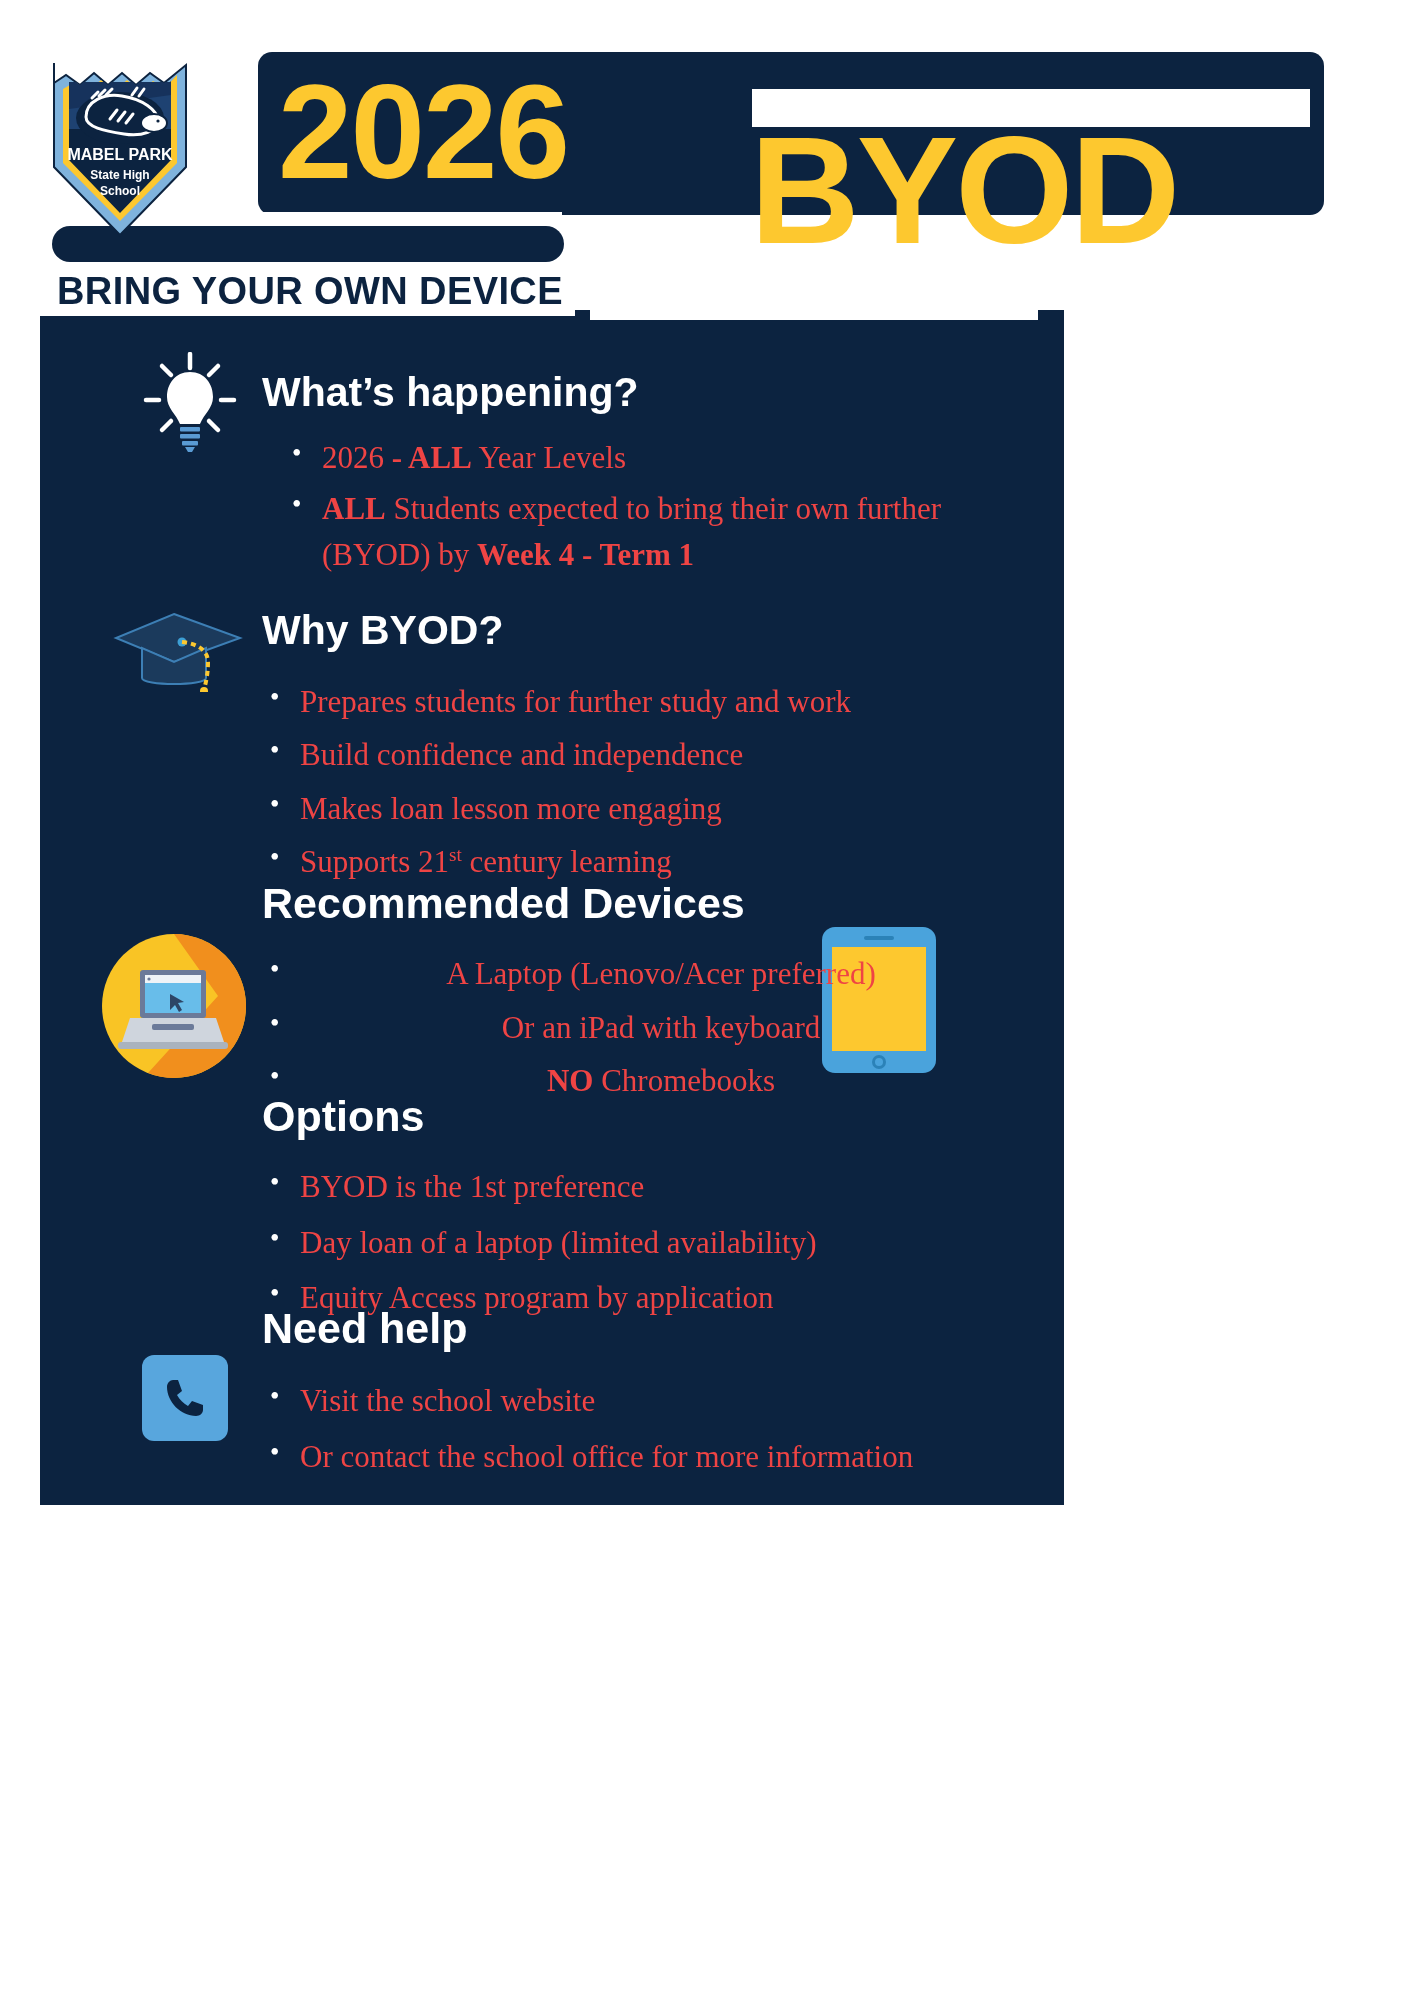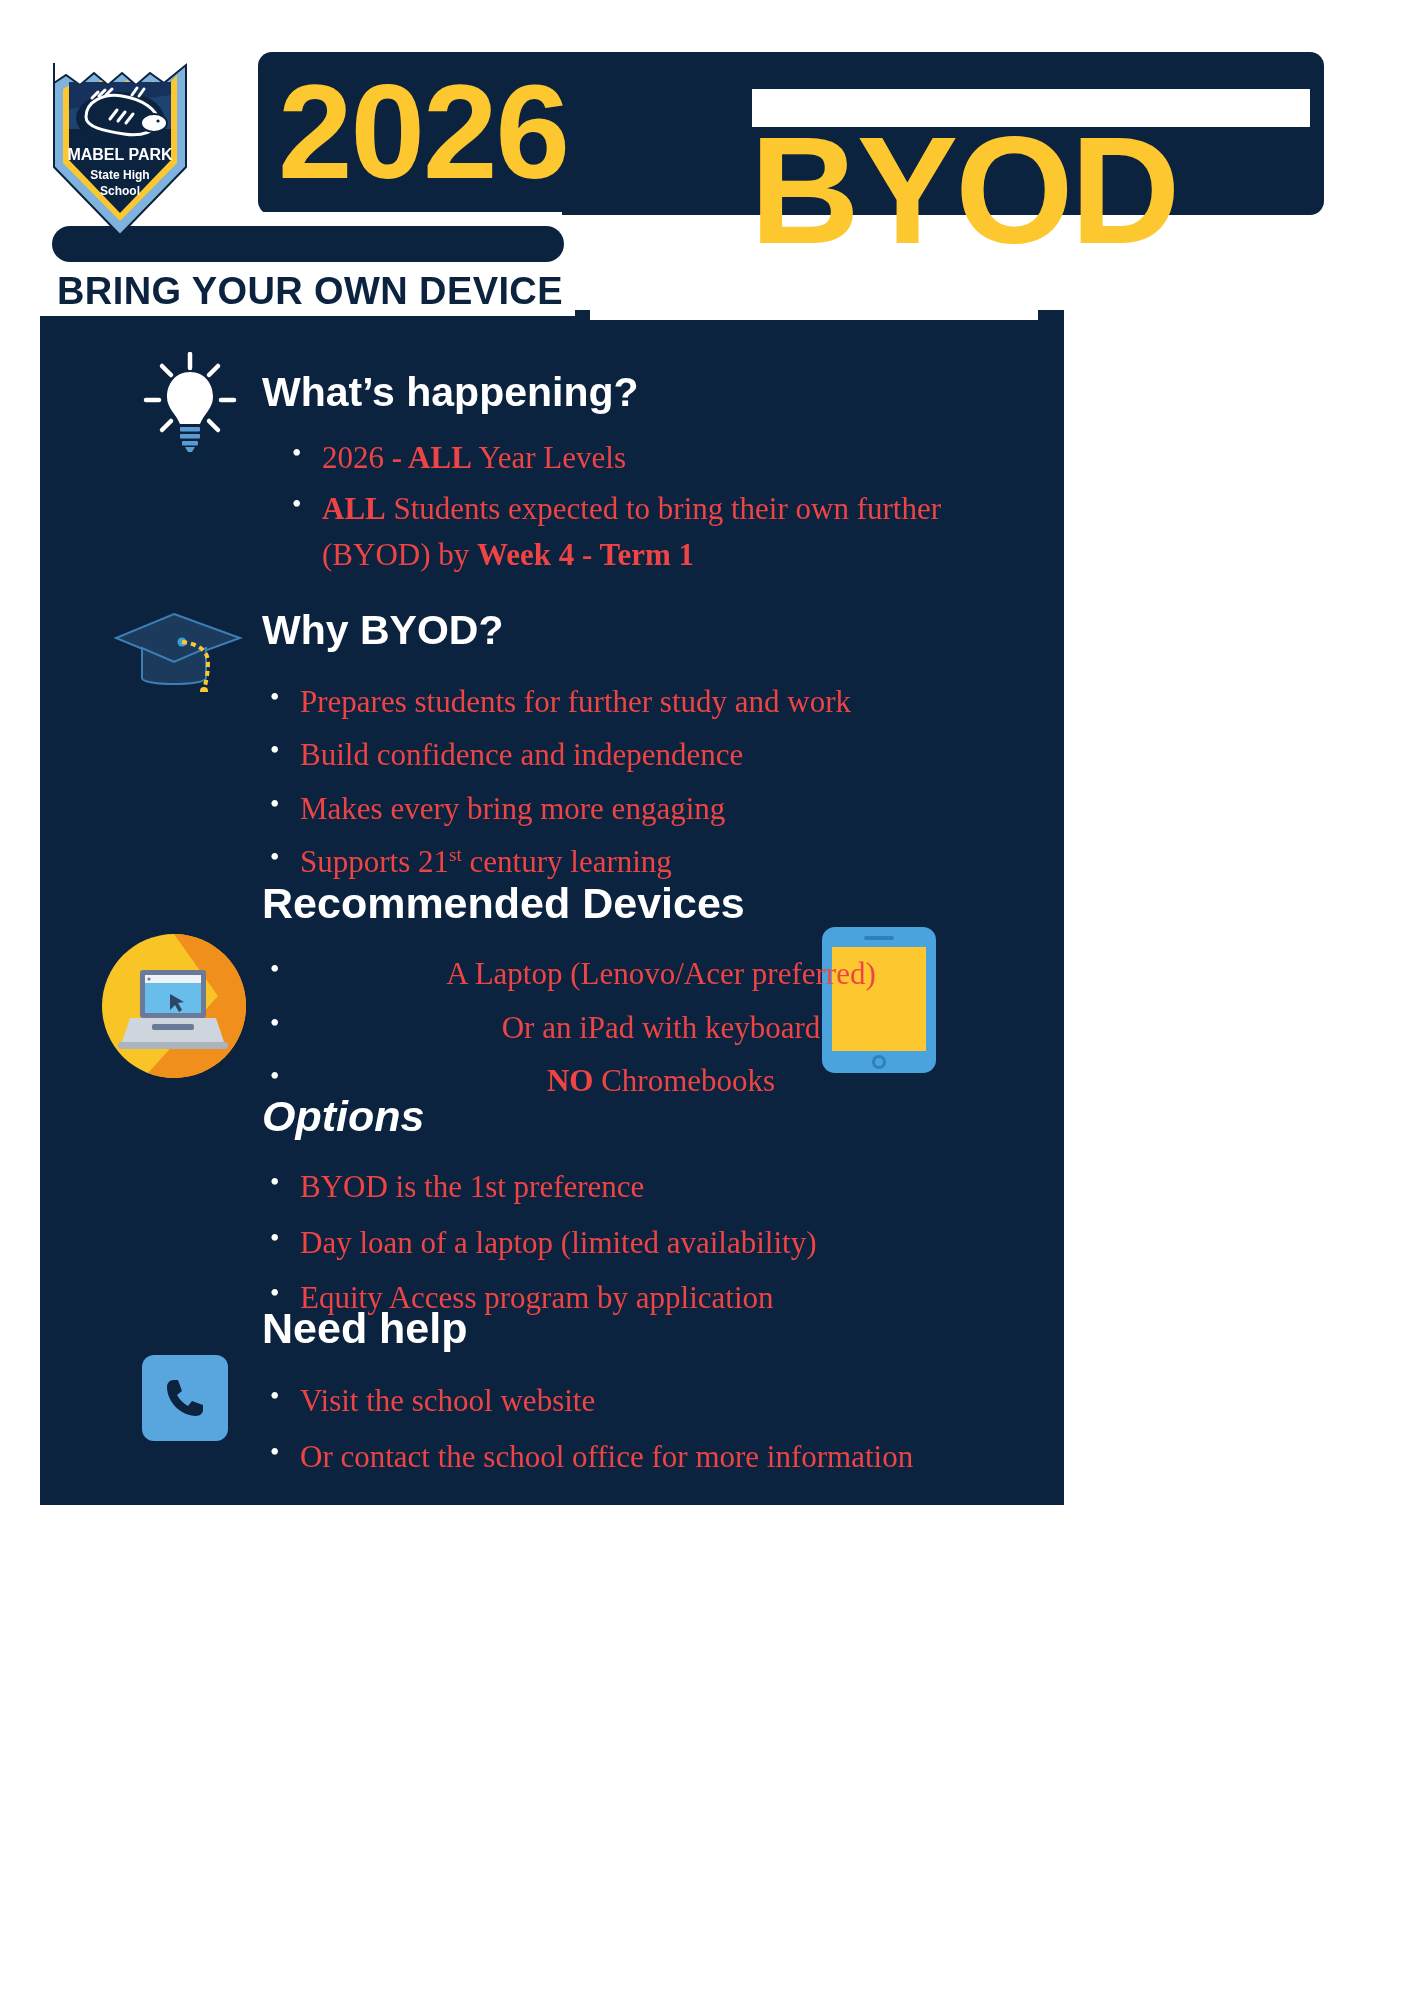--- a/index.html
+++ b/index.html
@@ -306,36 +306,36 @@
       <li><span><span>2026 </span><b>- ALL</b><span> Year Levels</span></span></li>
       <li style="margin-top:6px; padding-right:40px;"><span><b>ALL</b><span> Students expected to bring their own further (BYOD) by </span><b>Week 4 - Term 1</b></span></li>
     </ul>
   </div>
 
   <div class="section" style="left:262px; top:608px; width:760px;">
     <div class="sec-title">Why BYOD?</div>
     <ul class="blist" style="margin-top:26px; padding-left:0px;">
       <li style="margin-bottom:8px;"><span><span>Prepares students for further study and work</span></span></li>
       <li style="margin-bottom:8px;"><span><span>Build confidence and independence</span></span></li>
-      <li style="margin-bottom:8px;"><span><span>Makes every bring more engaging</span></span></li>
+      <li style="margin-bottom:8px;"><span><span>Makes loan lesson more engaging</span></span></li>
       <li><span><span>Supports 21</span><sup>st</sup><span> century learning</span></span></li>
     </ul>
   </div>
 
   <div class="section" style="left:262px; top:880px; width:760px;">
     <div class="sec-title" style="font-size:43px;">Recommended Devices</div>
     <ul class="blist" style="margin-top:24px; padding-left:0px;text-align:center;">
       <li style="margin-bottom:8px;"><span><span>A Laptop (Lenovo/Acer preferred)</span></span></li>
       <li style="margin-bottom:8px;"><span><span>Or an iPad with keyboard</span></span></li>
       <li><span><b>NO</b><span> Chromebooks</span></span></li>
     </ul>
   </div>
 
   <div class="section" style="left:262px; top:1093px; width:760px;">
-    <div class="sec-title" style="font-size:43px;font-style:italic;">Options</div>
+    <div class="sec-title" style="font-size:43px;">Options</div>
     <ul class="blist" style="margin-top:24px; padding-left:0px;">
       <li style="margin-bottom:10px;"><span><span>BYOD is the 1st preference</span></span></li>
       <li style="margin-bottom:10px;"><span><span>Day loan of a laptop (limited availability)</span></span></li>
       <li><span><span>Equity Access program by application</span></span></li>
     </ul>
   </div>
 
   <div class="section" style="left:262px; top:1305px; width:780px;">
     <div class="sec-title" style="font-size:43px;">Need help</div>
     <ul class="blist" style="margin-top:26px; padding-left:0px;">

